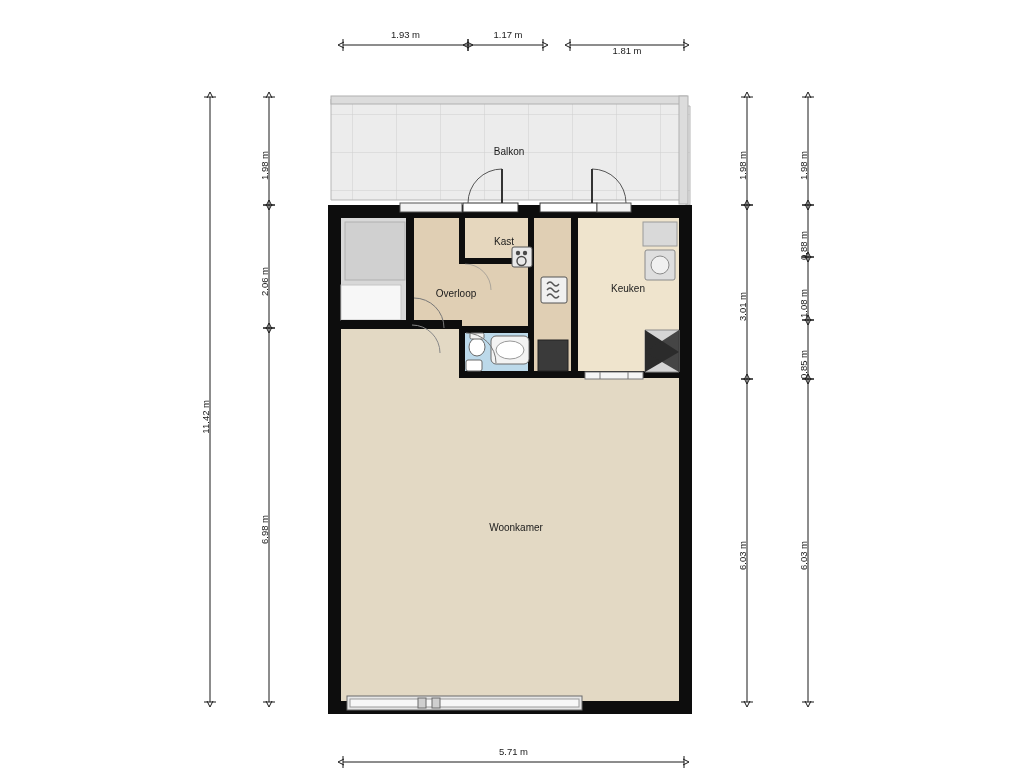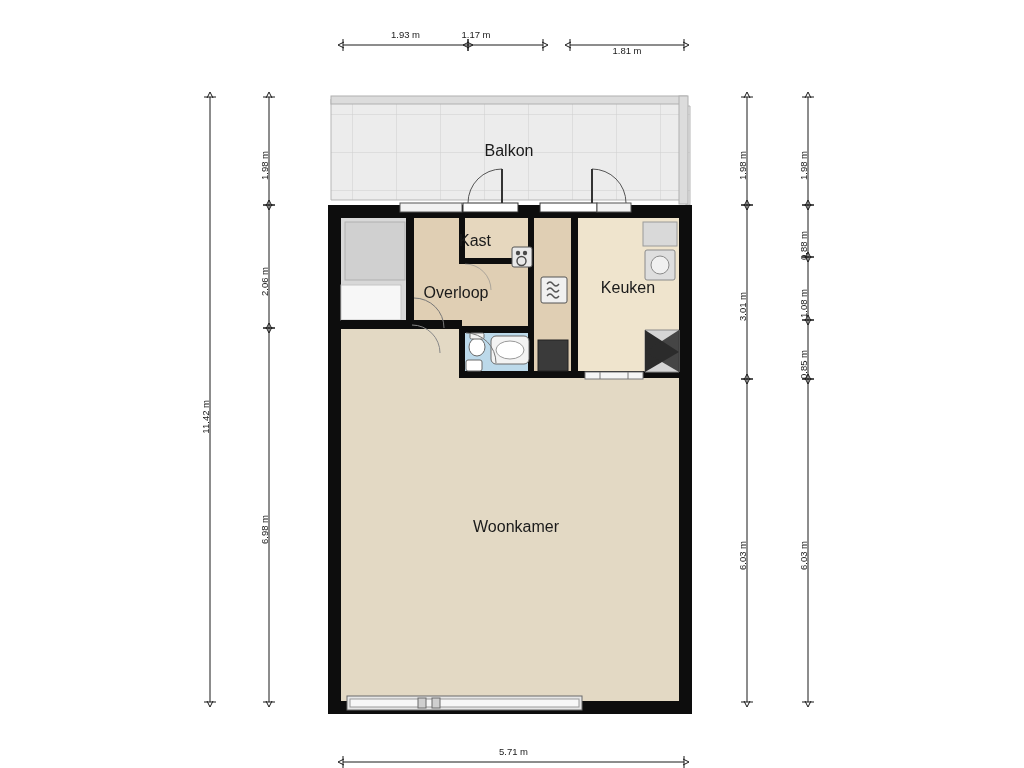--- a/index.html
+++ b/index.html
@@ -25,21 +25,21 @@
     font-size: 9.5px;
     color: #1a1a1a;
     white-space: nowrap;
     font-family: "Liberation Sans", sans-serif;
   }
   .dim-label.vert {
     transform-origin: 0 0;
   }
   .room-label {
     position: absolute;
-    font-size: 16px;
+    font-size: 10px;
     color: #1a1a1a;
     white-space: nowrap;
     font-family: "Liberation Sans", sans-serif;
     transform: translate(-50%, -50%);
   }
 </style>
 </head>
 <body>
 
 <svg id="plan" viewBox="0 0 1024 768">
@@ -212,26 +212,26 @@
       <line x1="802" x2="814" y1="320" y2="320" stroke="#1a1a1a" stroke-width="1"></line>
       <line x1="802" x2="814" y1="379" y2="379" stroke="#1a1a1a" stroke-width="1"></line>
       <line y1="379" y2="702" x1="808" x2="808" stroke="#1a1a1a" stroke-width="1" marker-start="url(#arrStart)" marker-end="url(#arrEnd)"></line>
       <line x1="802" x2="814" y1="379" y2="379" stroke="#1a1a1a" stroke-width="1"></line>
       <line x1="802" x2="814" y1="702" y2="702" stroke="#1a1a1a" stroke-width="1"></line>
     </g>
 </svg>
 
 <div id="labels">
     <div class="room-label" style="left: 509px; top: 151px;">Balkon</div>
-    <div class="room-label" style="left: 475px; top: 241px;">Kast</div>
+    <div class="room-label" style="left: 504px; top: 241px;">Kast</div>
     <div class="room-label" style="left: 456px; top: 293px;">Overloop</div>
     <div class="room-label" style="left: 616px; top: 288px; padding-left: 24px;">Keuken</div>
     <div class="room-label" style="left: 516px; top: 527px;">Woonkamer</div>
     <div class="dim-label" style="left: 405.5px; top: 29px; transform: translateX(-50%);">1.93 m</div>
-    <div class="dim-label" style="left: 476px; top: 29px; transform: translateX(-50%);">1.17 m</div>
+    <div class="dim-label" style="left: 508px; top: 29px; transform: translateX(-50%);">1.17 m</div>
     <div class="dim-label" style="left: 627px; top: 45px; transform: translateX(-50%);">1.81 m</div>
     <div class="dim-label" style="left: 513.5px; top: 746px; transform: translateX(-50%);">5.71 m</div>
     <div class="dim-label vert" style="left: 205px; top: 399.5px; transform: translate(-100%, -50%) rotate(-90deg); transform-origin: 100% 50%;">11.42 m</div>
     <div class="dim-label vert" style="left: 264px; top: 151px; transform: translate(-100%, -50%) rotate(-90deg); transform-origin: 100% 50%;">1.98 m</div>
     <div class="dim-label vert" style="left: 264px; top: 266.5px; transform: translate(-100%, -50%) rotate(-90deg); transform-origin: 100% 50%;">2.06 m</div>
     <div class="dim-label vert" style="left: 264px; top: 515px; transform: translate(-100%, -50%) rotate(-90deg); transform-origin: 100% 50%;">6.98 m</div>
     <div class="dim-label vert" style="left: 742px; top: 151px; transform: translate(-100%, -50%) rotate(-90deg); transform-origin: 100% 50%;">1.98 m</div>
     <div class="dim-label vert" style="left: 742px; top: 292px; transform: translate(-100%, -50%) rotate(-90deg); transform-origin: 100% 50%;">3.01 m</div>
     <div class="dim-label vert" style="left: 742px; top: 540.5px; transform: translate(-100%, -50%) rotate(-90deg); transform-origin: 100% 50%;">6.03 m</div>
     <div class="dim-label vert" style="left: 803px; top: 151px; transform: translate(-100%, -50%) rotate(-90deg); transform-origin: 100% 50%;">1.98 m</div>

